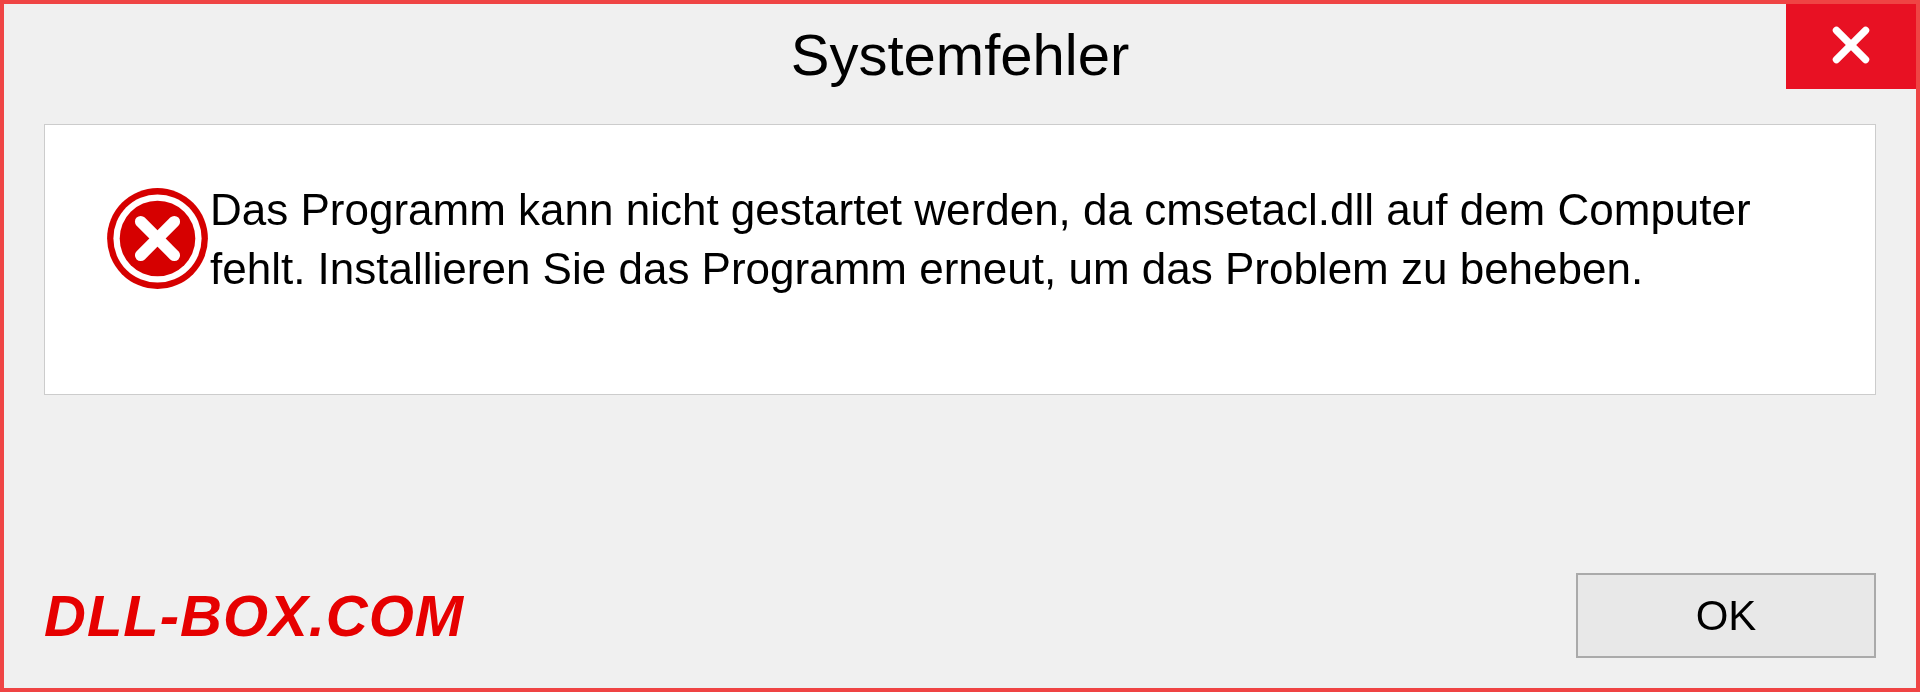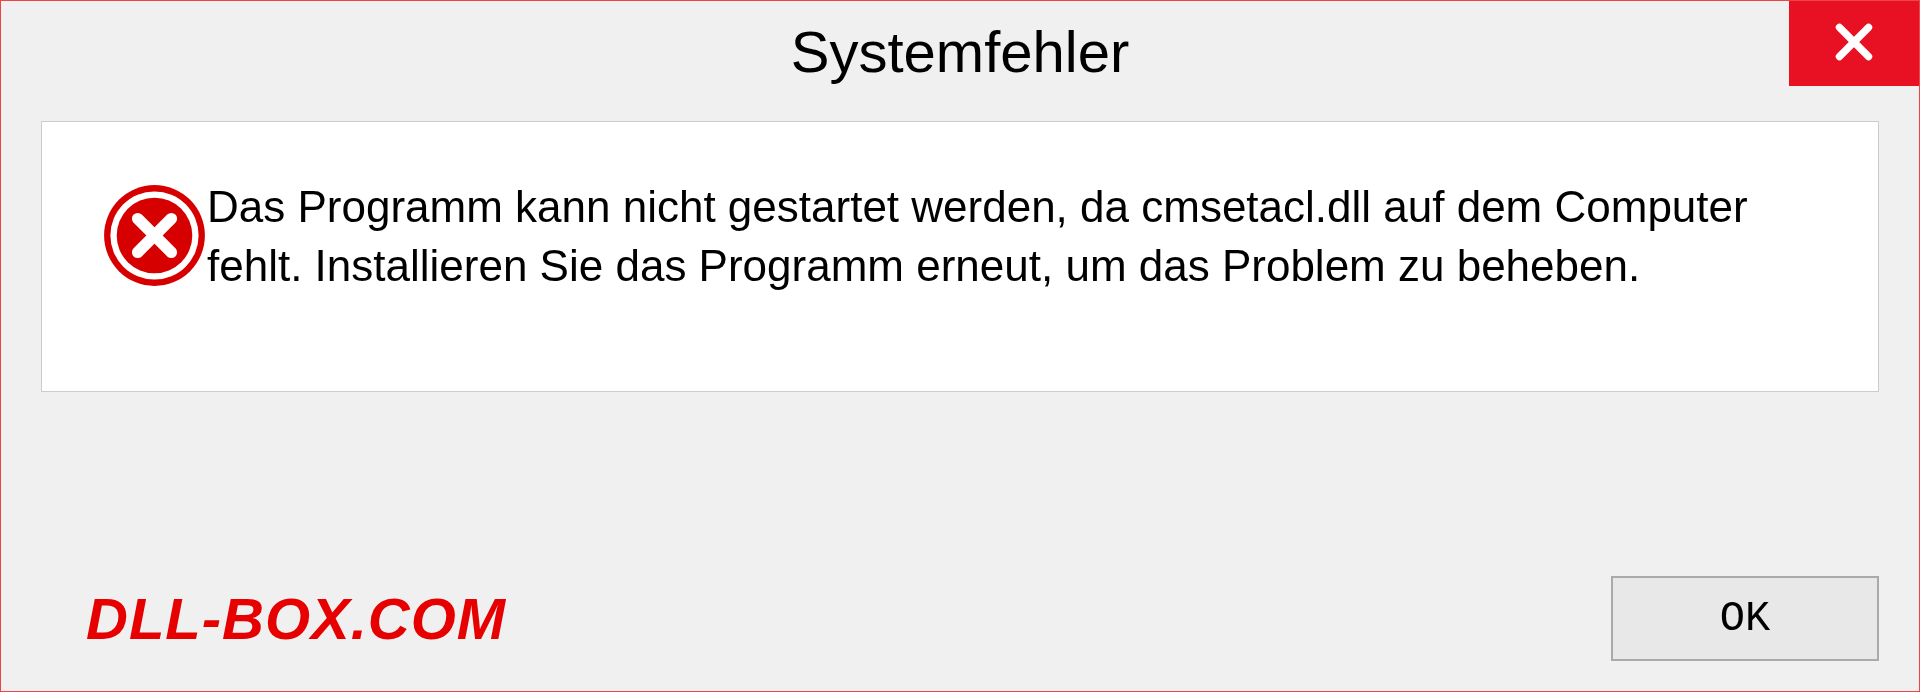--- a/index.html
+++ b/index.html
@@ -11,21 +11,21 @@
       width: 1920px;
       height: 692px;
       font-family: Arial, Helvetica, sans-serif;
       background: #f0f0f0;
       position: relative;
     }
     .dialog {
       width: 100%;
       height: 100%;
       background: #f0f0f0;
-      border: 1px solid #ef4444;
+      border: 4px solid #ef4444;
       position: relative;
     }
     .titlebar {
       height: 100px;
       display: flex;
       align-items: center;
       justify-content: center;
       position: relative;
     }
     .title {
@@ -80,34 +80,32 @@
       display: flex;
       align-items: center;
       justify-content: space-between;
     }
     .watermark {
       font-size: 58px;
       font-weight: bold;
       font-style: italic;
       color: #e60000;
       letter-spacing: 1px;
-      margin-left: 45px;
     }
     .ok-button {
-      width: 268px;
+      width: 300px;
       height: 85px;
       background: #e8e8e8;
       border: 2px solid #aaa;
       font-size: 42px;
       color: #000;
       display: flex;
       align-items: center;
       justify-content: center;
       cursor: pointer;
-      font-family: Liberation Mono, monospace;
     }
   </style>
 </head>
 <body>
 
 <div class="dialog">
   <div class="titlebar">
     <div class="title">Systemfehler</div>
     <div class="close-button">
       <span>

